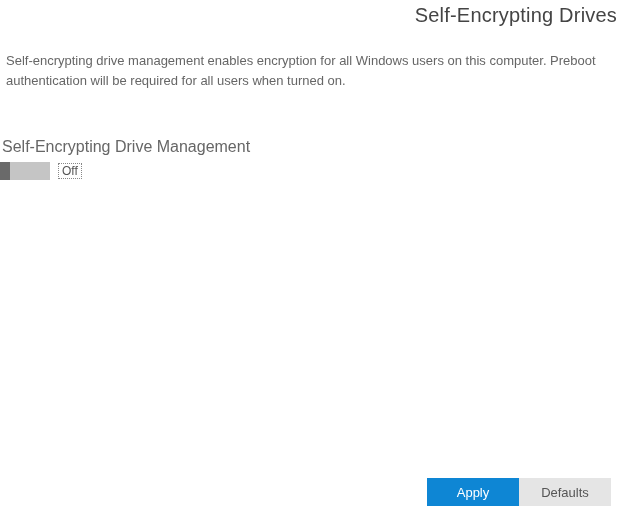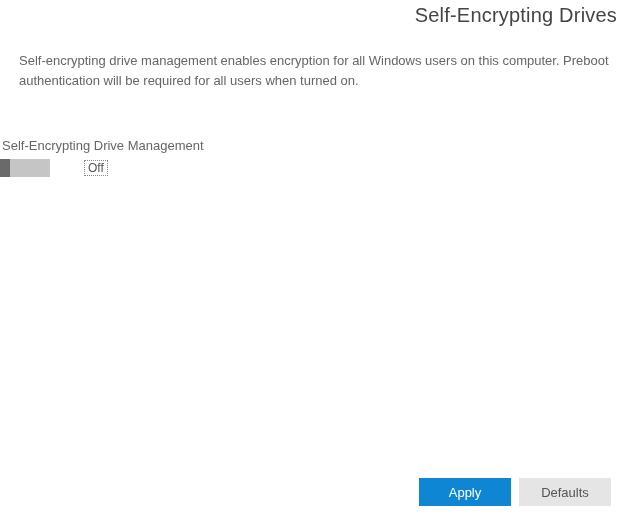--- a/index.html
+++ b/index.html
@@ -19,25 +19,25 @@
       font-size: 20px;
       font-weight: 400;
       color: #444;
       padding: 4px 0 0 2px;
       letter-spacing: 0.2px;
       text-align: right;
     }
     .description {
       font-size: 13px;
       color: #666;
-      padding: 24px 2px 0 19px;
+      padding: 24px 2px 0 6px;
       line-height: 1.5;
     }
     .section-label {
-      font-size: 13px;
+      font-size: 16px;
       color: #666;
       padding: 48px 2px 0 2px;
     }
     .toggle-row {
       display: flex;
       align-items: center;
       padding: 6px 0 0 0;
       gap: 8px;
     }
     .toggle-switch {
@@ -55,28 +55,26 @@
       width: 10px;
       height: 18px;
       background: #6a6a6a;
     }
     .toggle-state {
       font-size: 12px;
       color: #555;
       border: 1px dotted #888;
       padding: 1px 3px;
       line-height: 1;
-      margin-left: 26px;
     }
     .button-bar {
       position: absolute;
       bottom: 10px;
       right: 6px;
       display: flex;
-      gap: 8px;
     }
     .btn {
       min-width: 92px;
       height: 28px;
       font-size: 13px;
       border: none;
       cursor: pointer;
       font-family: inherit;
       padding: 0 14px;
     }

